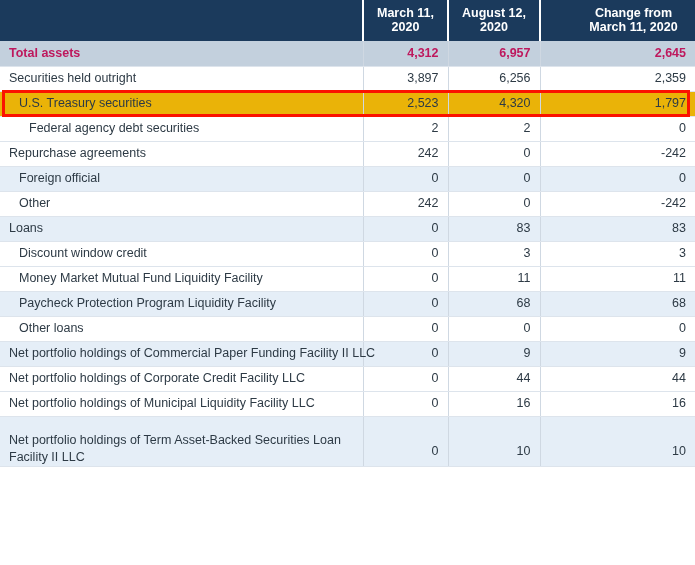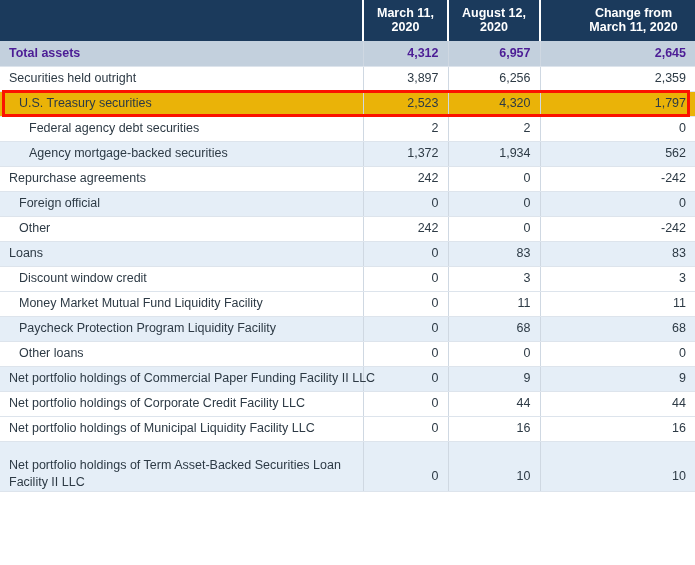--- a/index.html
+++ b/index.html
@@ -69,21 +69,21 @@
     font-variant-numeric: tabular-nums;
   }
   tbody td.last { border-right: none; }
 
   
   td.lvl0 { padding-left: 9px; }
   td.lvl1 { padding-left: 19px; }
   td.lvl2 { padding-left: 29px; }
 
   
-  tr.r-total td { background: #c3d0dd; font-weight: bold; color: #4c1d95; }
+  tr.r-total td { background: #c3d0dd; font-weight: bold; color: #be185d; }
   tr.r-white td { background: #ffffff; }
   tr.r-tint  td { background: #e5eef7; }
 
   
   tr.r-box td { background: #eab308; }
 
   
   tr.r-tall td {
     height: 48px;
     white-space: normal;
@@ -147,26 +147,20 @@
           <td class="num">2,523</td>
           <td class="num">4,320</td>
           <td class="num last">1,797</td>
         </tr>
         <tr class="r-white">
           <td class="lvl2">Federal agency debt securities</td>
           <td class="num">2</td>
           <td class="num">2</td>
           <td class="num last">0</td>
         </tr>
-        <tr class="r-tint">
-          <td class="lvl2">Agency mortgage-backed securities</td>
-          <td class="num">1,372</td>
-          <td class="num">1,934</td>
-          <td class="num last">562</td>
-        </tr>
         <tr class="r-white">
           <td class="lvl0">Repurchase agreements</td>
           <td class="num">242</td>
           <td class="num">0</td>
           <td class="num last">-242</td>
         </tr>
         <tr class="r-tint">
           <td class="lvl1">Foreign official</td>
           <td class="num">0</td>
           <td class="num">0</td>

